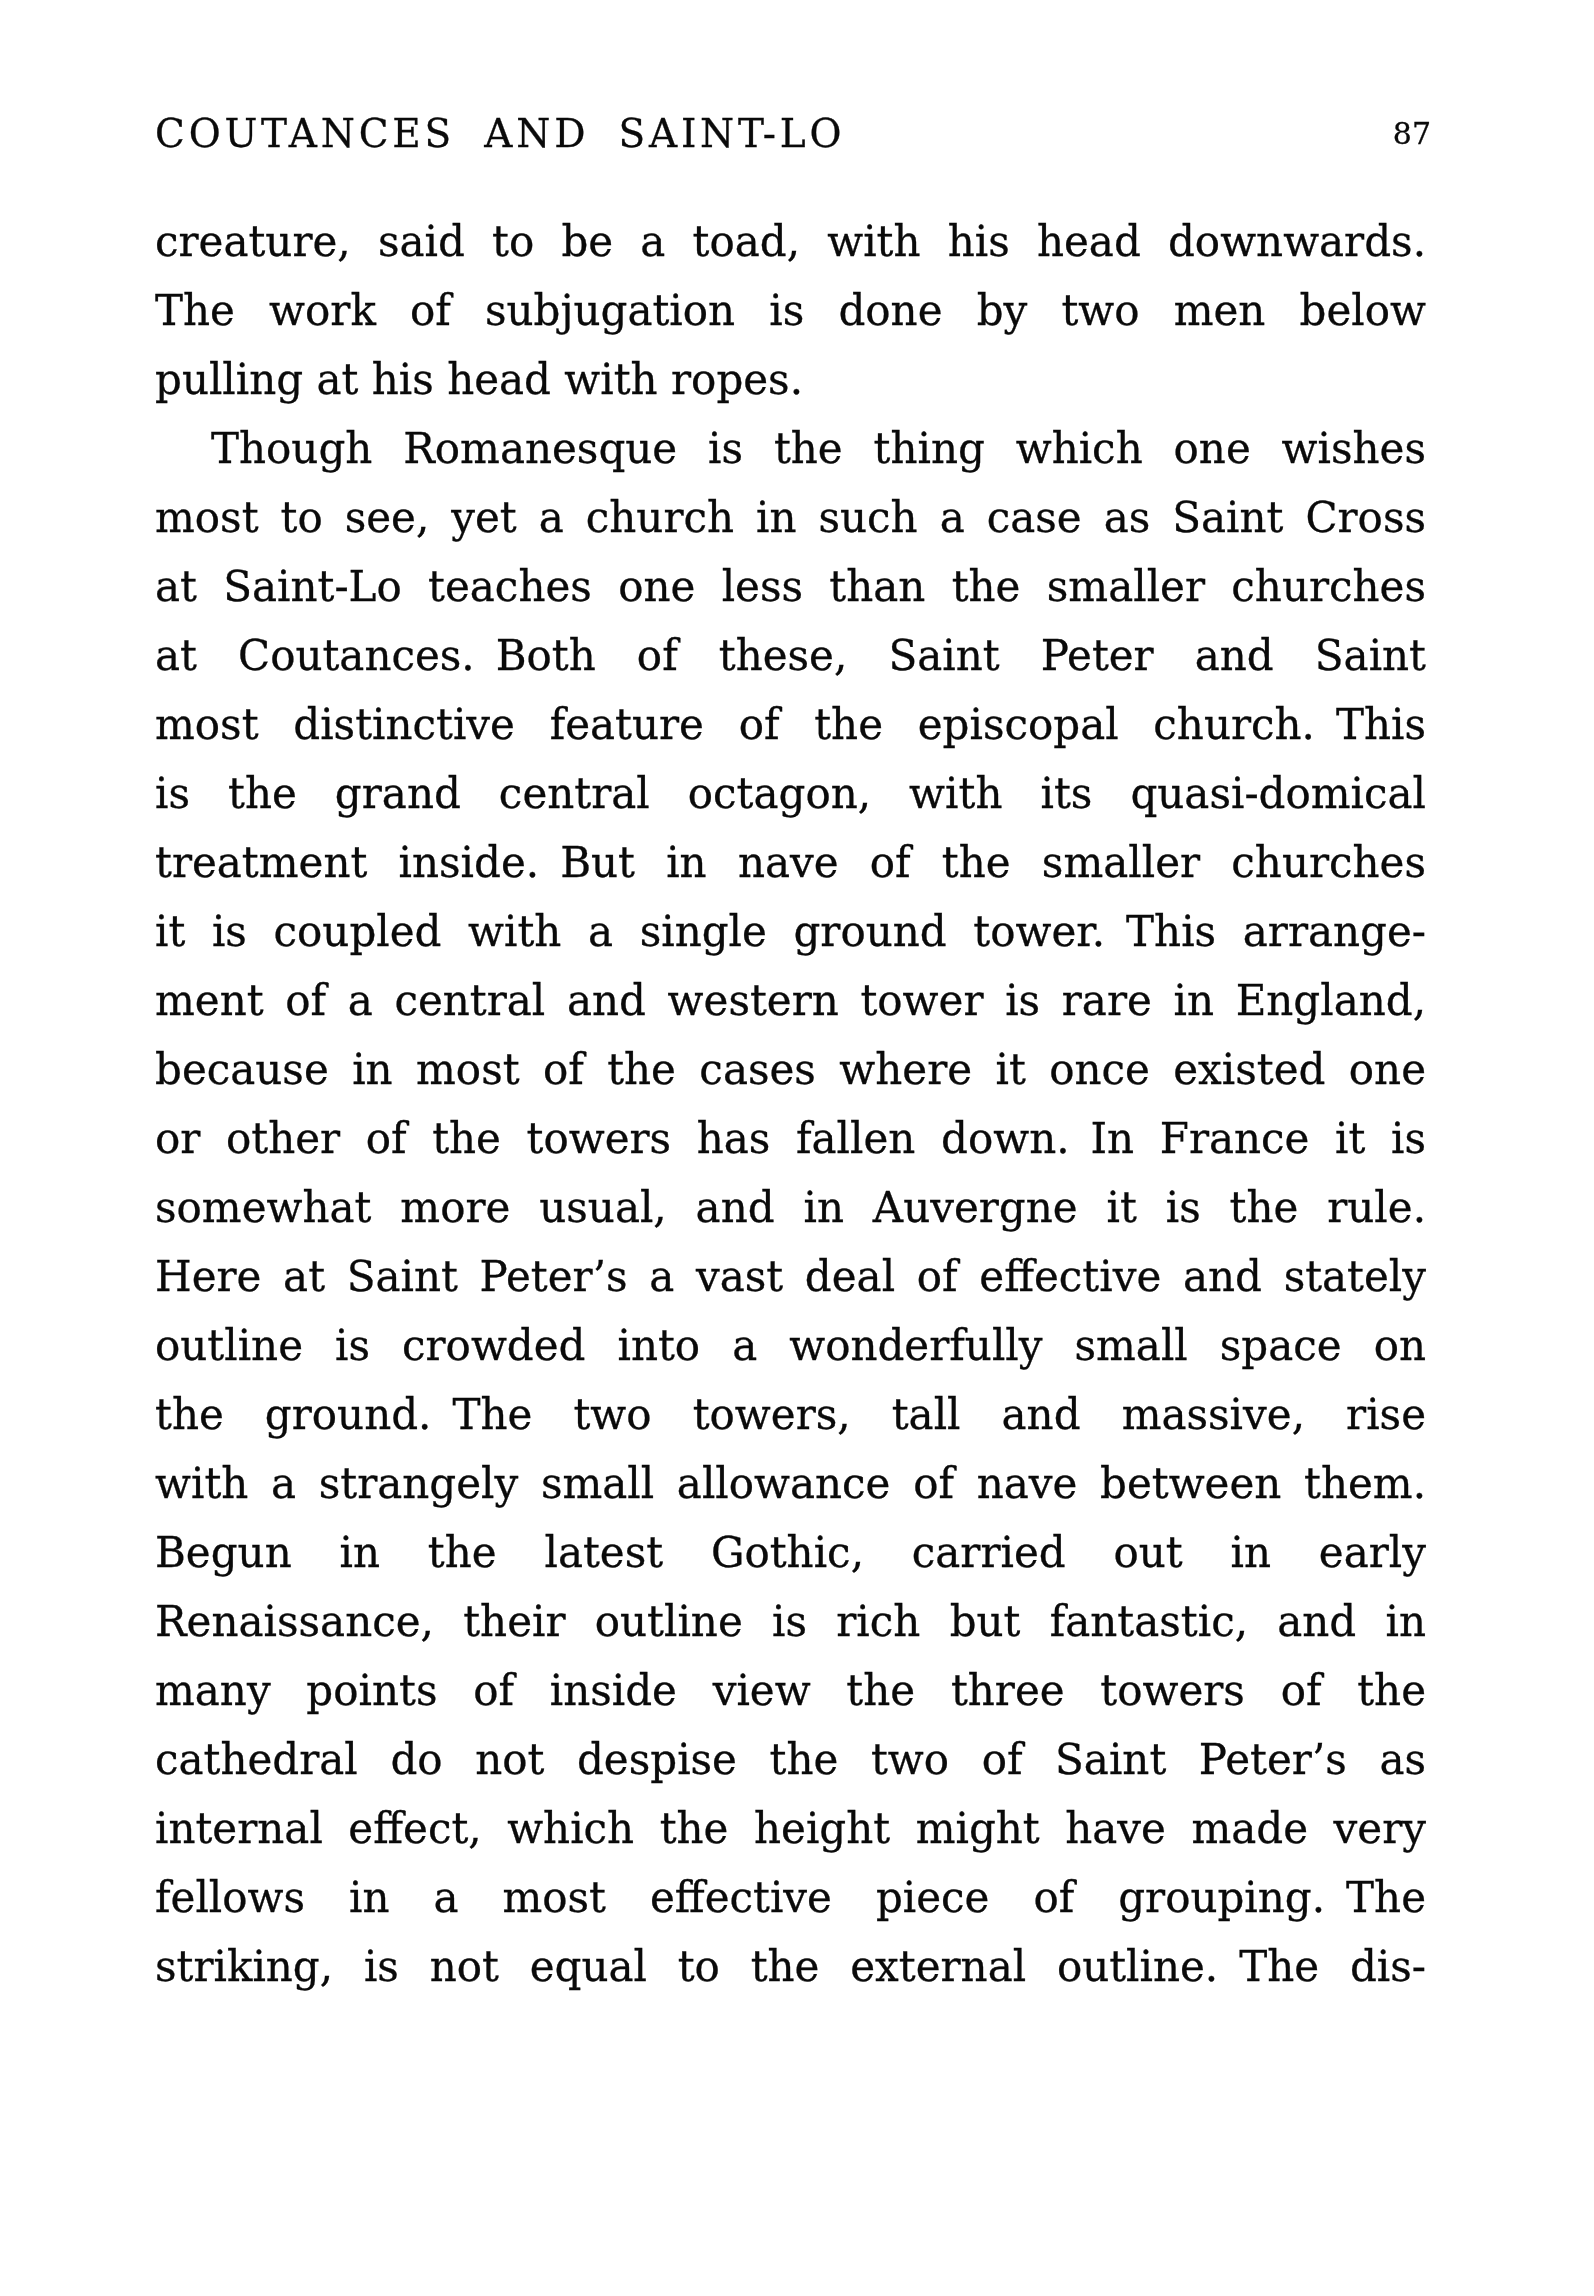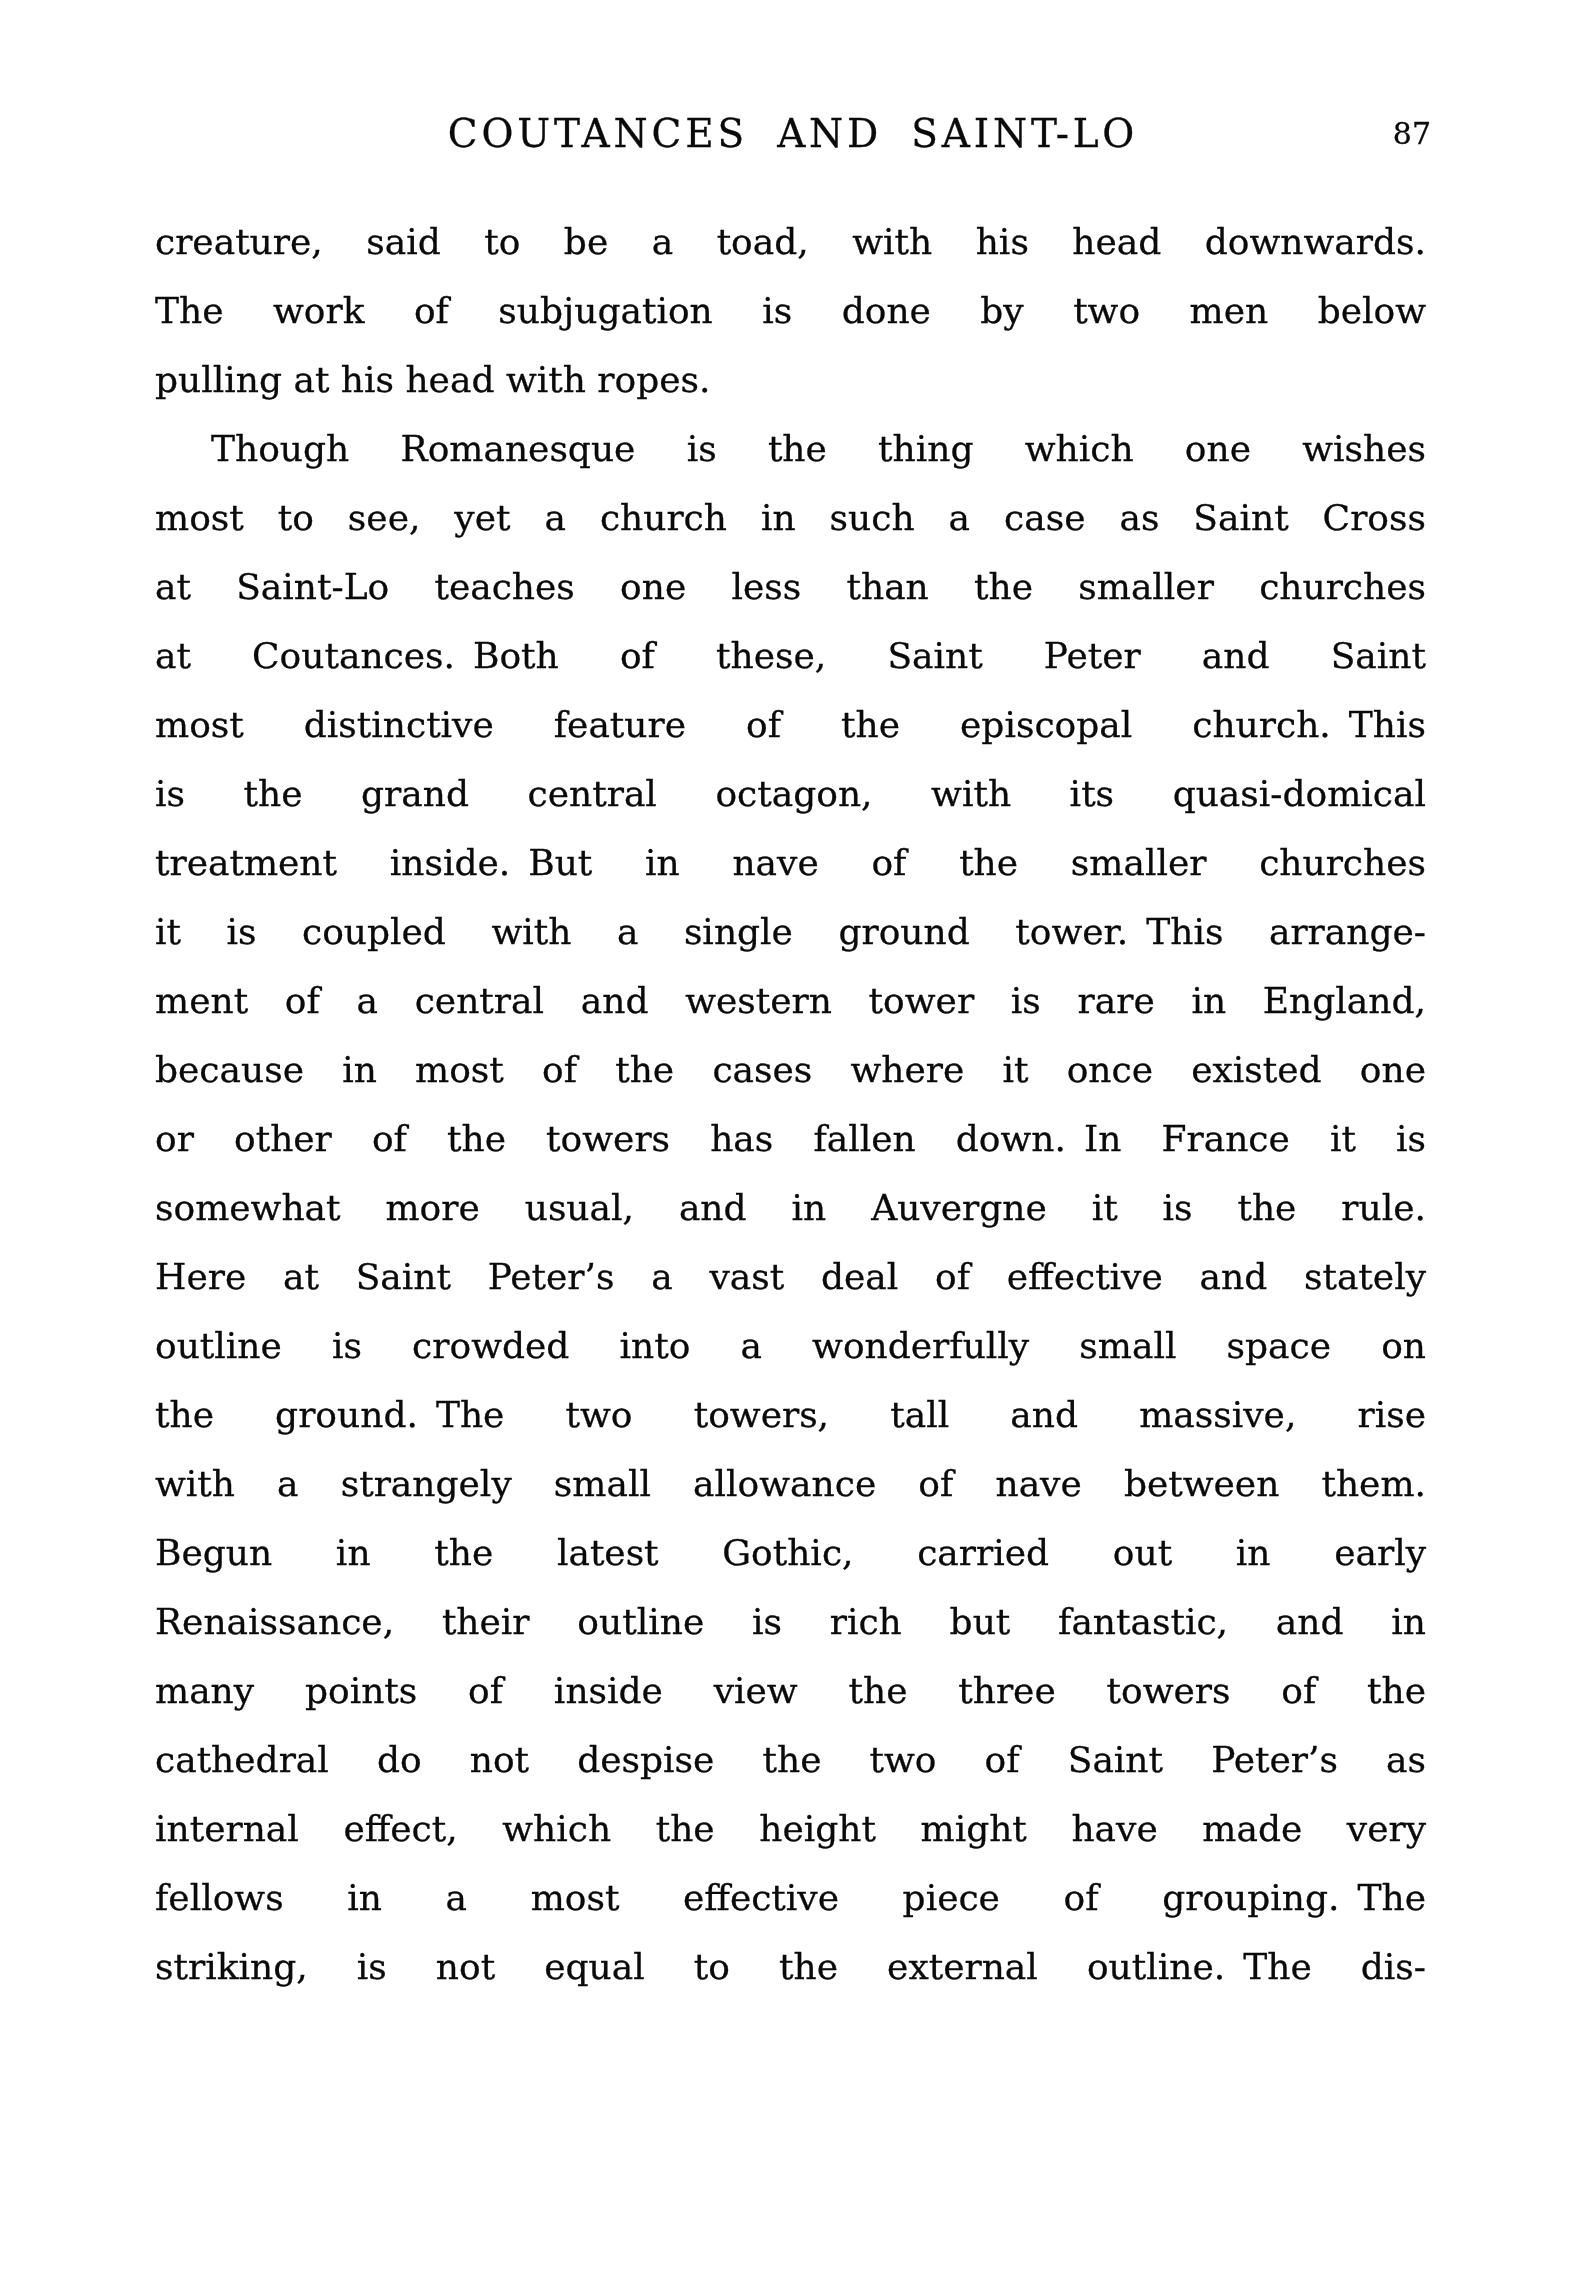--- a/index.html
+++ b/index.html
@@ -12,42 +12,42 @@
     font-family: "DejaVu Serif", "Liberation Serif", serif;
     -webkit-text-stroke: 0.3px currentColor;
     overflow: hidden;
   }
   .running-header {
     position: absolute;
     left: 155px;
     top: 109px;
     width: 1276px;
     height: 49px;
-    text-align: center;
+    text-align: left;
     font-size: 39px;
     line-height: 49px;
     letter-spacing: 3.8px;
     word-spacing: 13px;
     white-space: nowrap;
   }
   .page-number {
     position: absolute;
     right: 0;
     top: 0;
     font-size: 30px;
     line-height: 49px;
     letter-spacing: 0;
     word-spacing: 0;
   }
   .page-body {
     position: absolute;
     left: 155px;
     top: 207px;
     width: 1271px;
-    font-size: 36px;
+    font-size: 42px;
   }
   .text-line {
     height: 69px;
     line-height: 69px;
     text-align: justify;
     text-align-last: justify;
     white-space: normal;
   }
   .text-line.no-justify {
     text-align: center;

